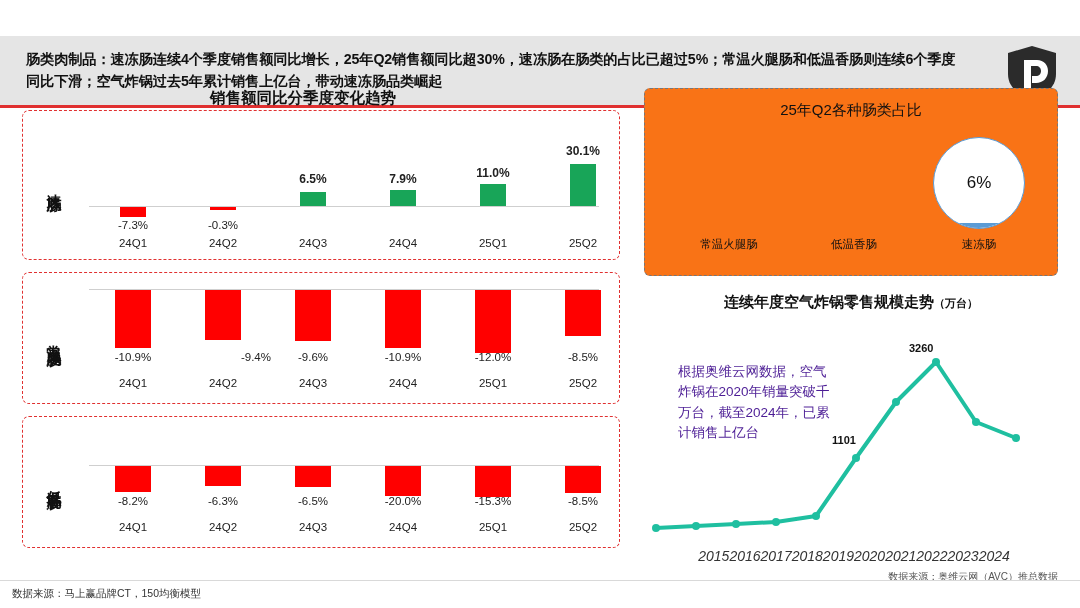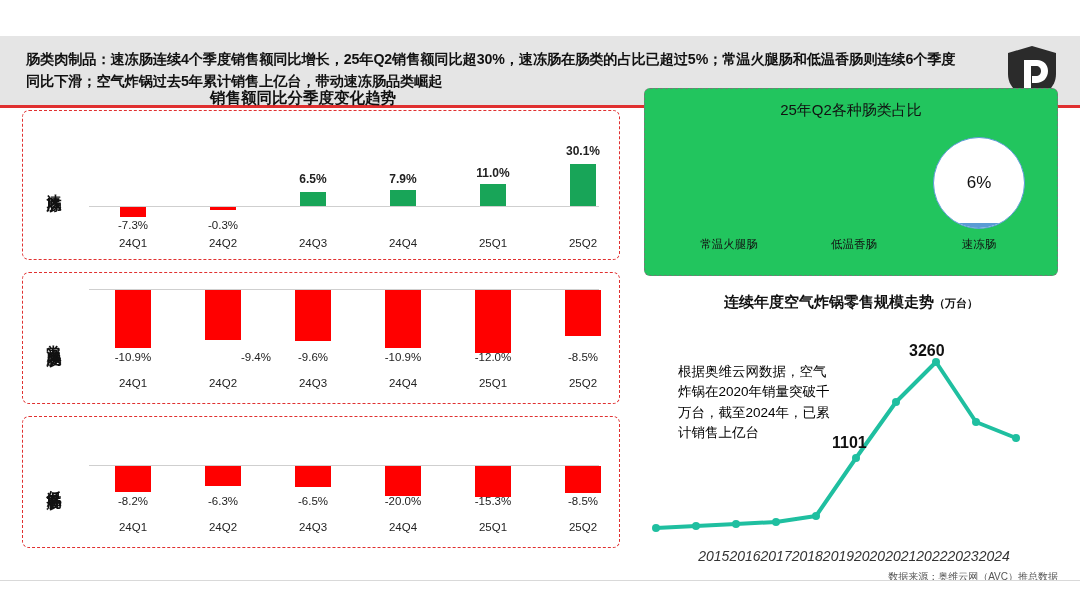--- a/index.html
+++ b/index.html
@@ -68,21 +68,21 @@
     font-size:11.5px; color:#222;
   }
   .val.bold { font-weight:bold; font-size:12px; }
   .xlab {
     position:absolute; left:0; width:100%; text-align:center;
     font-size:11.5px; color:#222;
   }
   
   .right-box {
     position:absolute; left:644px; top:88px; width:414px; height:188px;
-    border:1.3px dashed #777; border-radius:6px; background:#22c55e;
+    border:1.3px dashed #777; border-radius:6px; background:#f97316;
   }
   .right-box-title {
     position:absolute; left:0; top:12px; width:100%; text-align:center;
     font-size:15px; color:#111;
   }
   .donut-wrap { position:absolute; top:48px; left:0; width:100%; height:140px; }
   .circ {
     position:absolute; width:92px; height:92px; border-radius:50%;
     border:1.6px solid #5b9bd5; overflow:hidden; background:#fff;
   }
@@ -96,27 +96,27 @@
   .circ-lab {
     position:absolute; width:120px; text-align:center; font-size:11.5px; color:#111;
   }
   .line-title {
     position:absolute; left:644px; top:293px; width:414px; text-align:center;
     font-size:15px; font-weight:bold; color:#111;
   }
   .line-title .unit { font-size:11px; font-weight:bold; }
   .note {
     position:absolute; left:678px; top:362px; width:160px;
-    font-size:13.5px; color:#000000; line-height:1.5;
+    font-size:13.5px; color:#4c1d95; line-height:1.5;
   }
   .line-chart {
     position:absolute; left:644px; top:330px; width:420px; height:232px;
   }
   .lc-label {
-    position:absolute; font-size:16px; font-weight:bold; color:#111;
+    position:absolute; font-size:11px; font-weight:bold; color:#111;
   }
   .xaxis-line {
     position:absolute; left:652px; top:548px; width:404px;
     display:flex; justify-content:center;
     font-size:14px; color:#333;font-style:italic;
   }
   .source-right {
     position:absolute; right:22px; top:570px;
     font-size:10px; color:#555;
   }
@@ -324,13 +324,14 @@
   <span>2020</span>
   <span>2021</span>
   <span>2022</span>
   <span>2023</span>
   <span>2024</span>
 </div>
 
 <div class="source-right">数据来源：奥维云网（AVC）推总数据</div>
 
 <div class="footer">
+  <div class="footer-src">数据来源：马上赢品牌CT，150均衡模型</div>
 </div>
 
 </body></html>

